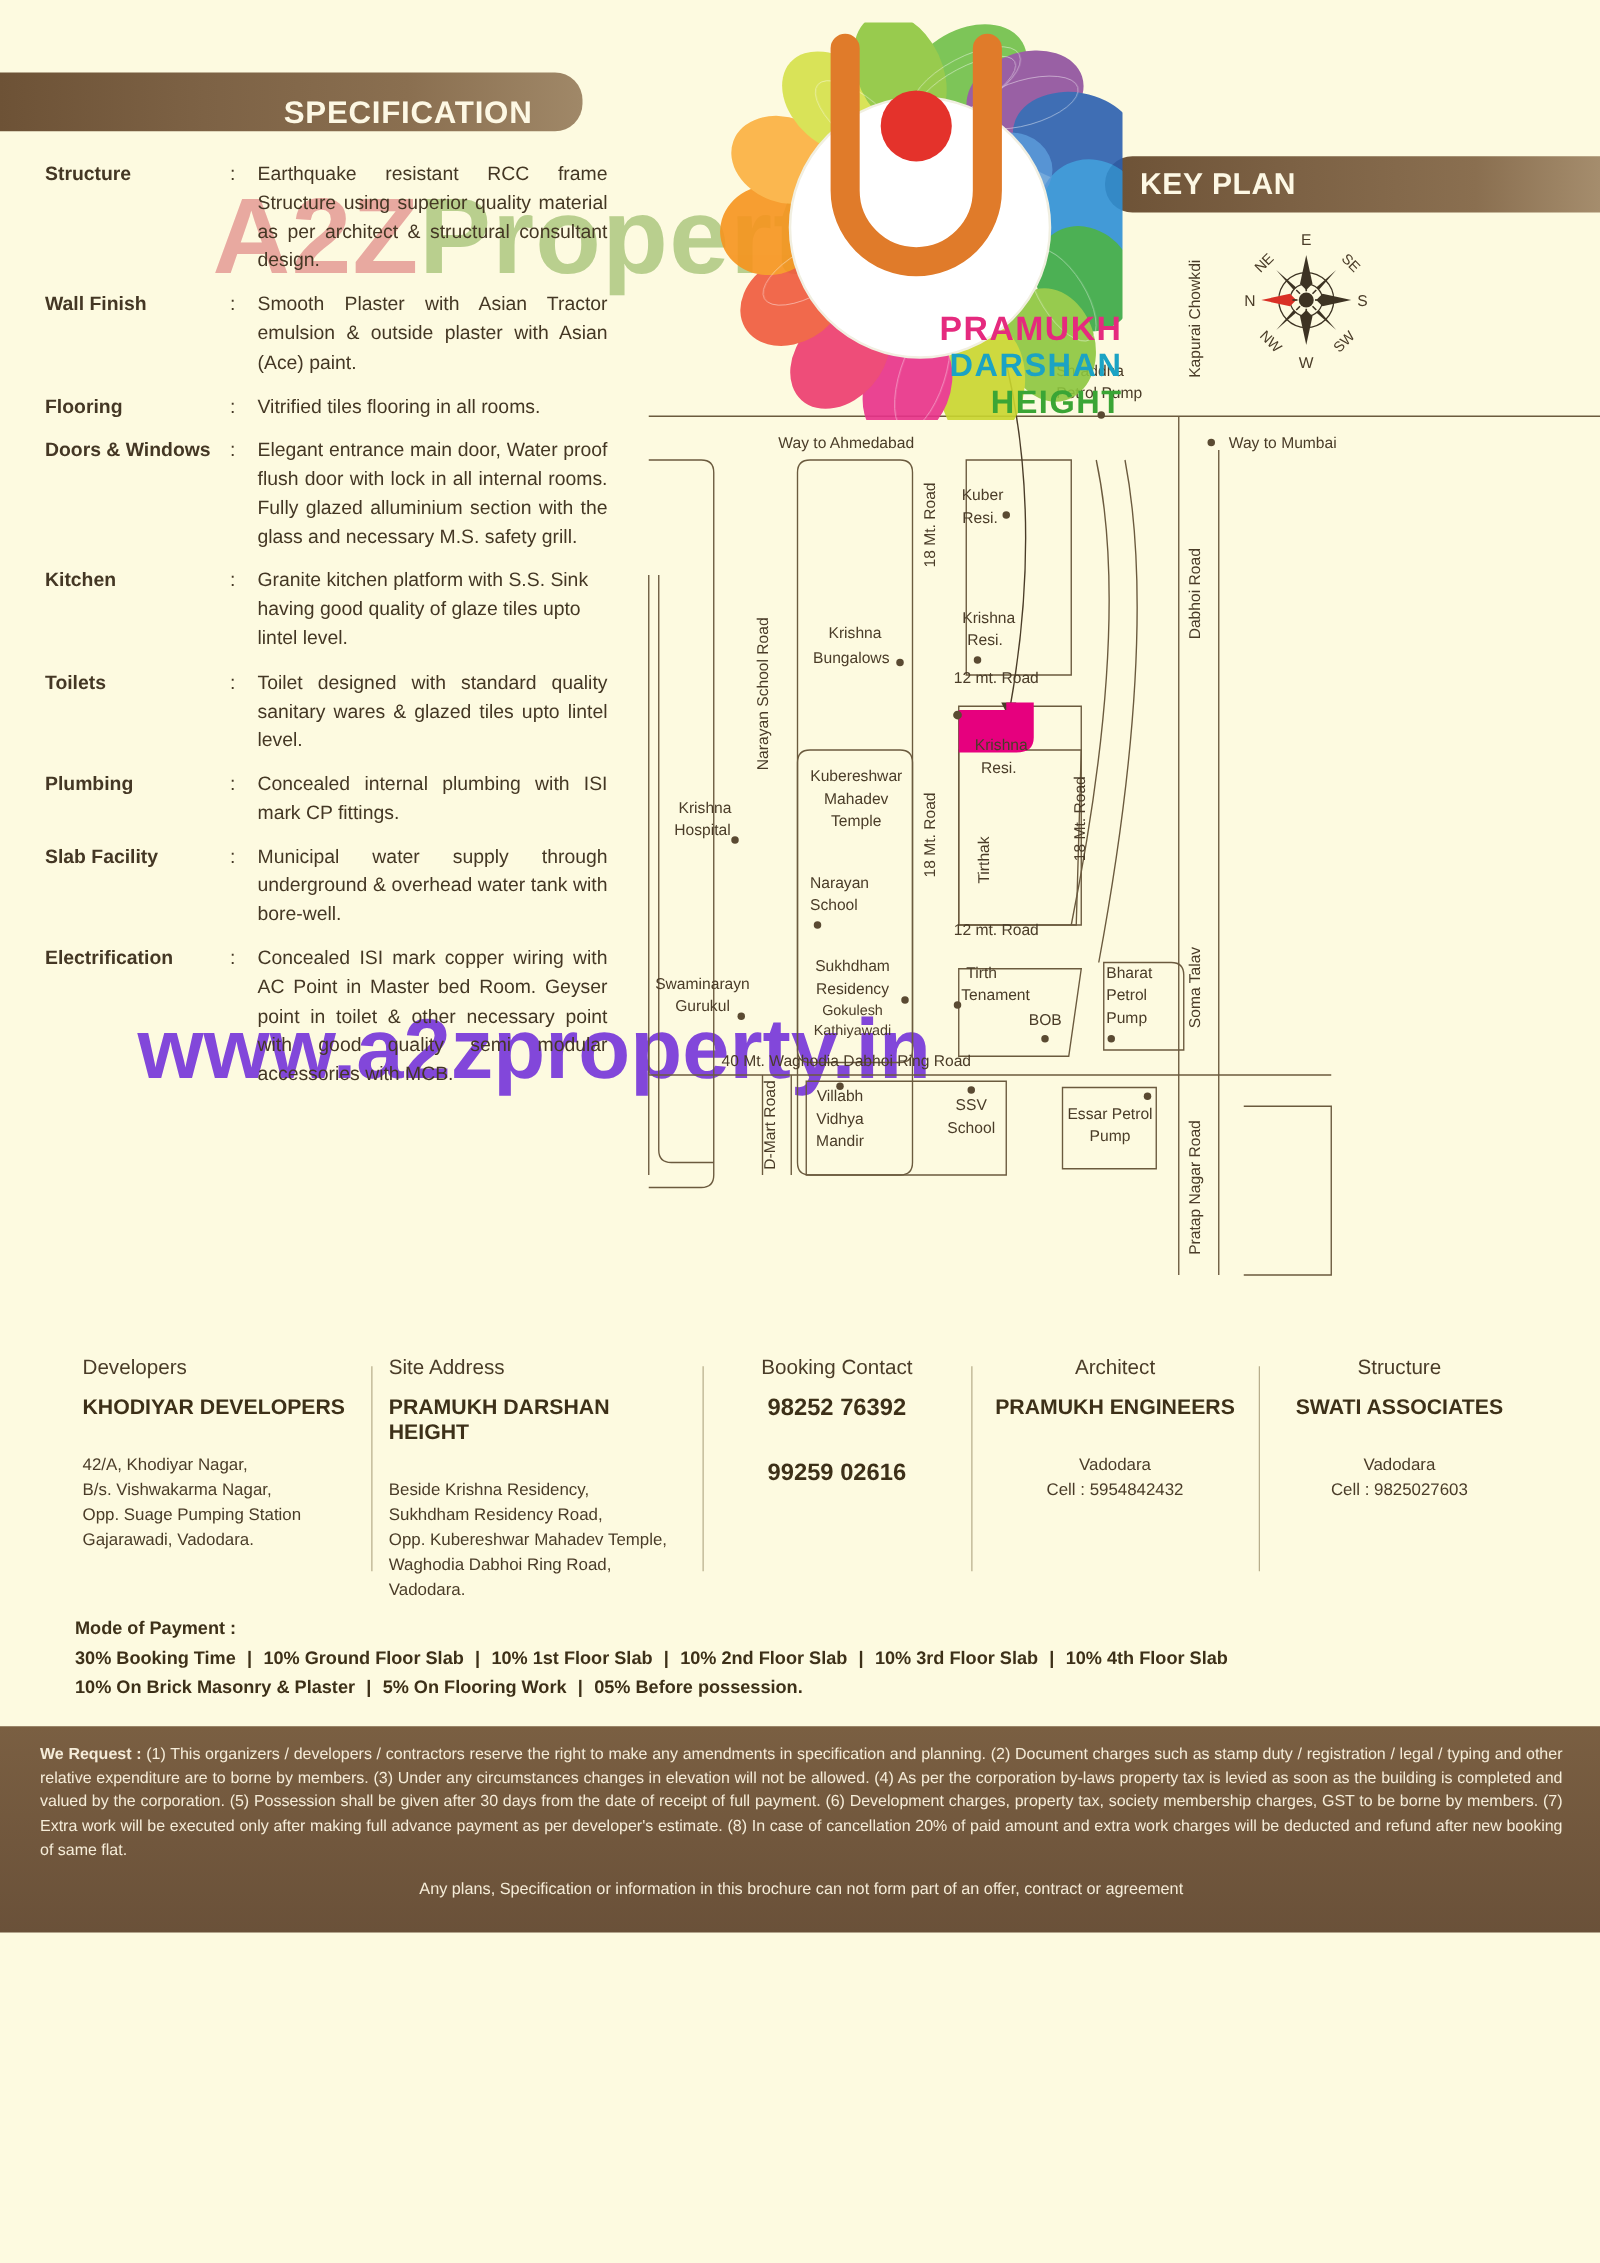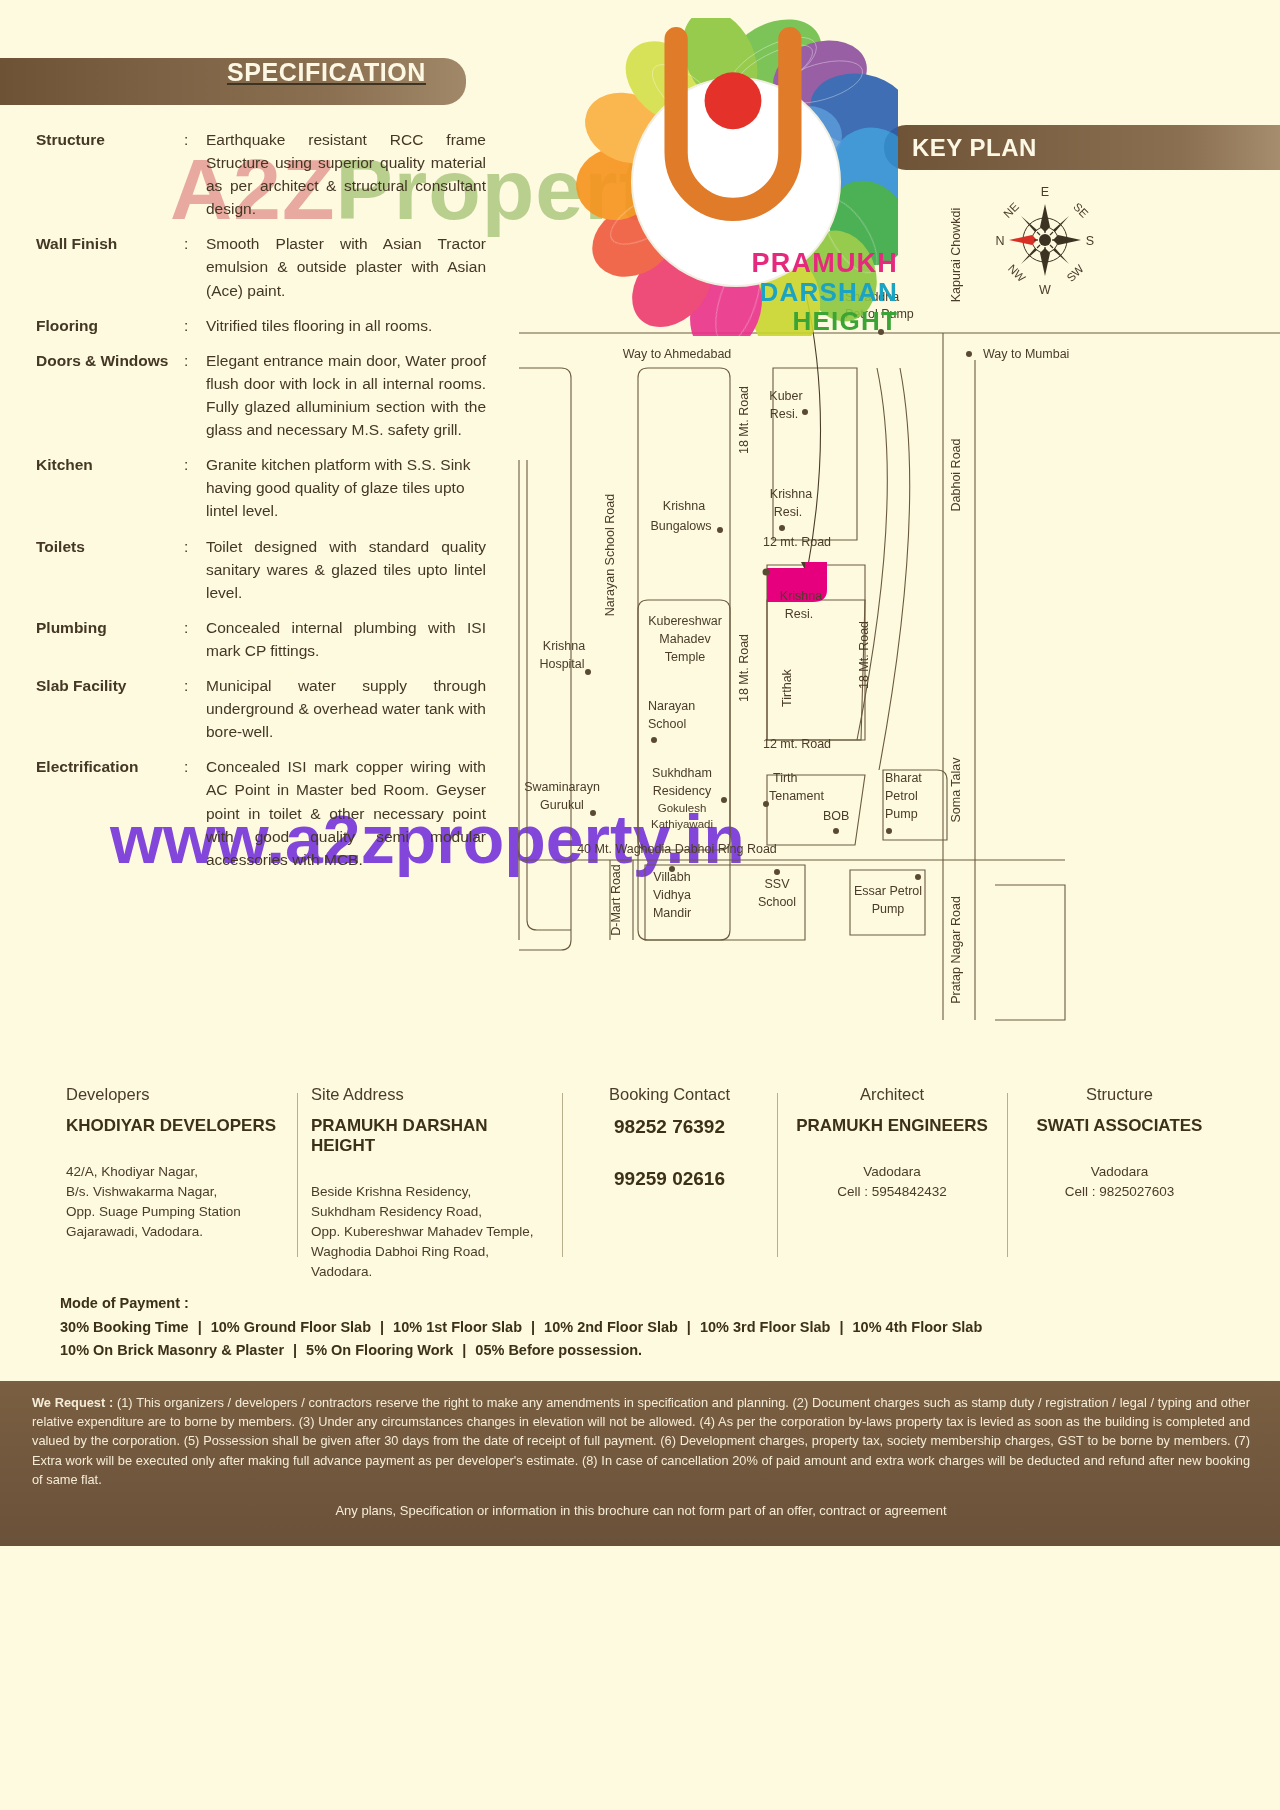--- a/index.html
+++ b/index.html
@@ -16,22 +16,22 @@
   .wm { position:absolute; font-weight:700; pointer-events:none; z-index:2; white-space:nowrap; }
   .wm1 { left:170px; top:140px; font-size:86px; letter-spacing:1px; }
   .wm1 .a { color:#e8a9a0; } .wm1 .b { color:#b9cf8e; }
   .wm2 { left:110px; top:800px; font-size:68px; color:#6d28d9; opacity:.85; }
 
   
   .spec-head {
     position:absolute; left:0; top:58px; width:466px; height:47px;
     background:linear-gradient(to right,#6d5236 0%,#7d6245 35%,#8a6f50 70%,#a08868 100%);
     border-radius:0 22px 22px 0;
-    display:flex; align-items:flex-start; justify-content:flex-end;
-    padding-right:40px; z-index:3;text-decoration:underline;
+    display:flex; align-items:flex-end; justify-content:flex-end;
+    padding-right:40px; z-index:3;
   }
   .spec-head span { color:#fdf8e4; font-size:25px; font-weight:700; letter-spacing:.6px; }
 
   
   .key-head {
     position:absolute; left:884px; top:125px; width:396px; height:45px;
     background:linear-gradient(to right,#6d5236 0%,#7d6245 40%,#8a6f50 75%,#a58d6d 100%);
     border-radius:22px 0 0 22px;
     display:flex; align-items:center; padding-left:28px; z-index:3;
   }

